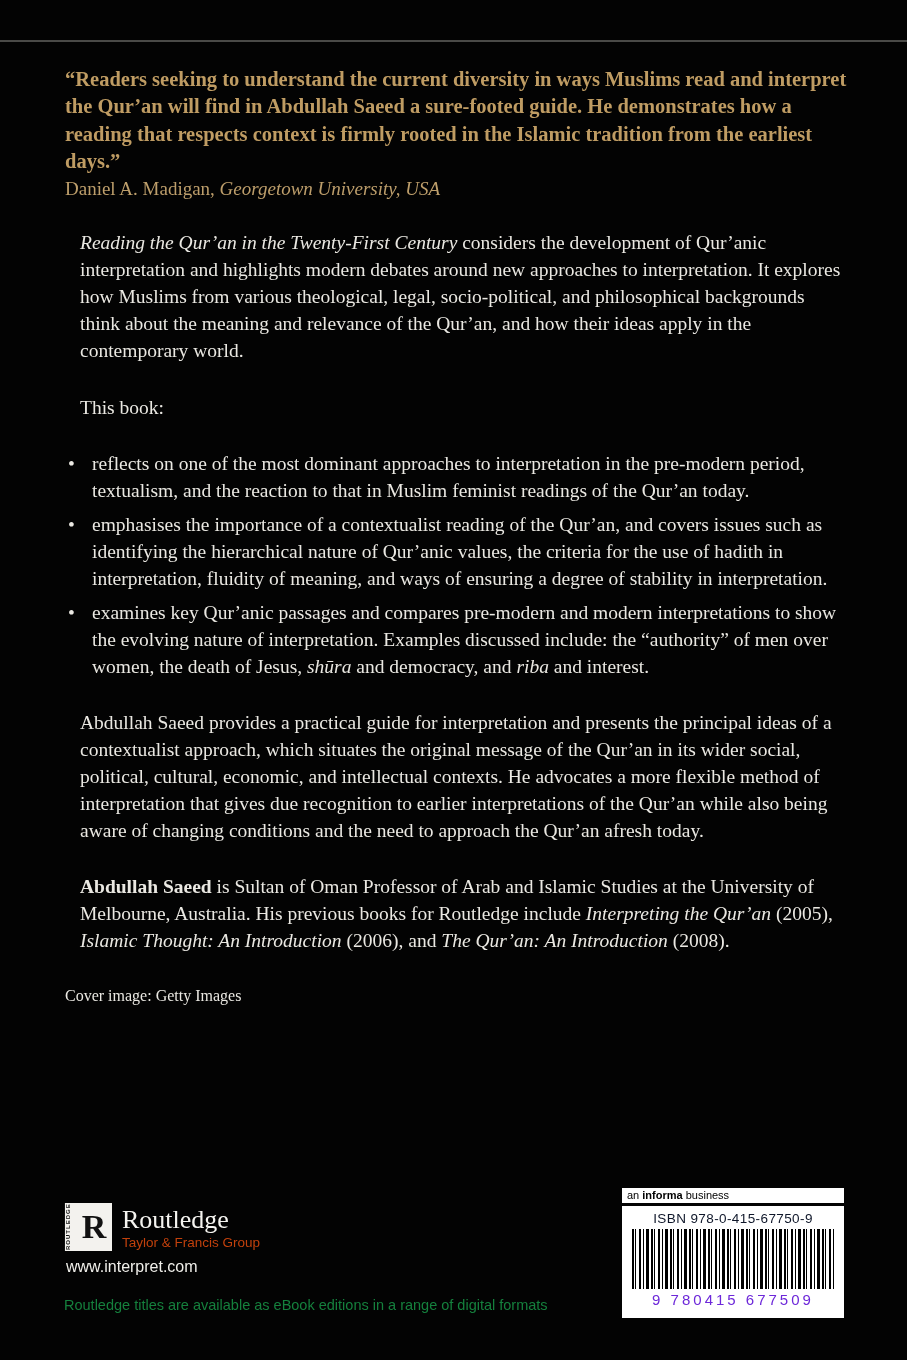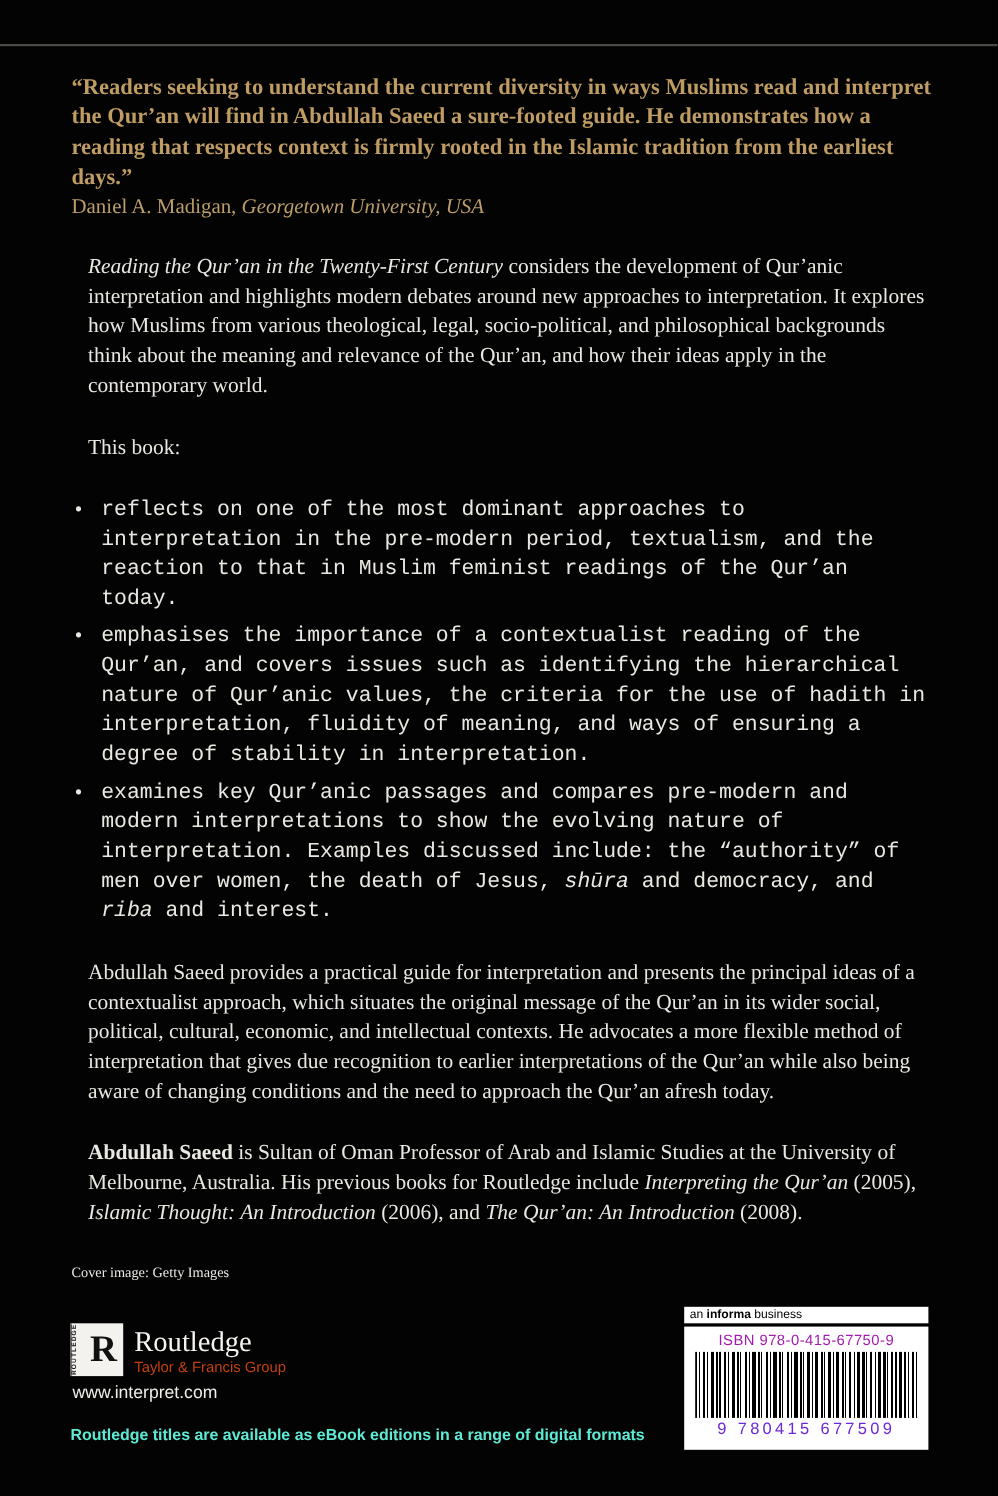--- a/index.html
+++ b/index.html
@@ -54,29 +54,29 @@
     display: flex;
     font-size: 19.5px;
     line-height: 1.385;
     margin-bottom: 7px;
   }
   .dot {
     width: 27px;
     flex: 0 0 27px;
     padding-left: 3px;
   }
-  .li-text { flex: 1; font-family: Liberation Mono, monospace; }
+  .li-text { flex: 1; }
   .category {
     margin-top: 36px;
     font-size: 21.5px;
     letter-spacing: 0.6px;
   }
   .credit {
     margin-top: 33px;
-    font-size: 13px;
+    font-size: 16px;
   }
   
   .logo-row {
     position: absolute;
     left: 64px; top: 1203px;
     display: flex;
     align-items: center;
     gap: 10px;
   }
   .logo-mark {
@@ -121,23 +121,23 @@
   .url {
     position: absolute;
     left: 66px; top: 1258px;
     color: #f0efea;
     font-size: 16px;
     font-family: "Liberation Sans", sans-serif;
   }
   .ebook-note {
     position: absolute;
     left: 64px; top: 1297px;
-    color: #5eead4;
+    color: #15803d;
     font-size: 14.5px;
-    font-weight: bold;
+    font-weight: normal;
     font-family: "Liberation Sans", sans-serif;
   }
   .informa {
     position: absolute;
     right: 63px; top: 1188px;
     width: 222px; height: 15px;
     background: #fff;
     color: #000;
     font-family: "Liberation Sans", sans-serif;
     font-size: 11px;
@@ -147,21 +147,21 @@
   }
   .isbn-box {
     position: absolute;
     right: 63px; top: 1206px;
     width: 222px; height: 112px;
     background: #fff;
     padding: 5px 10px 4px;
     text-align: center;
   }
   .isbn-label {
-    color: #a21caf;
+    color: #0f172a;
     font-family: "Liberation Sans", sans-serif;
     font-size: 13.5px;
     letter-spacing: 0.4px;
   }
   .barcode {
     height: 60px;
     margin-top: 3px;
     background: #fff;
     background-image: repeating-linear-gradient(90deg,
       #000 0px, #000 2px, #fff 2px, #fff 3px,

